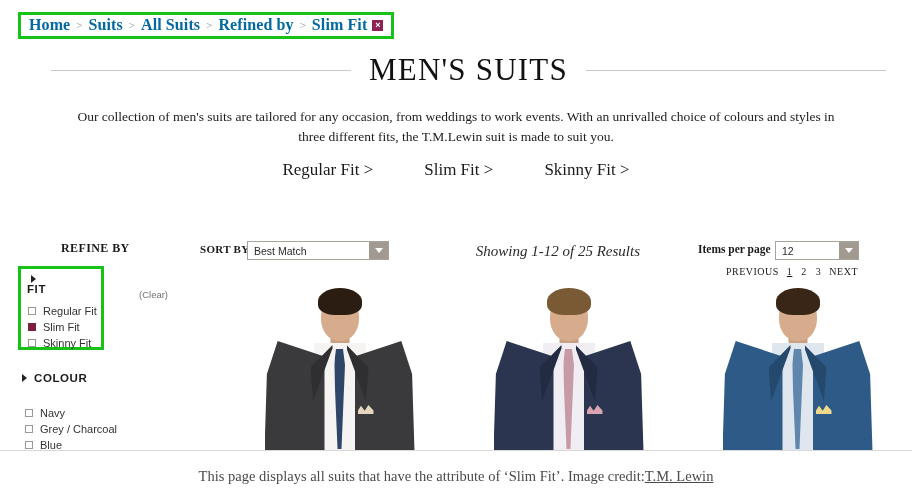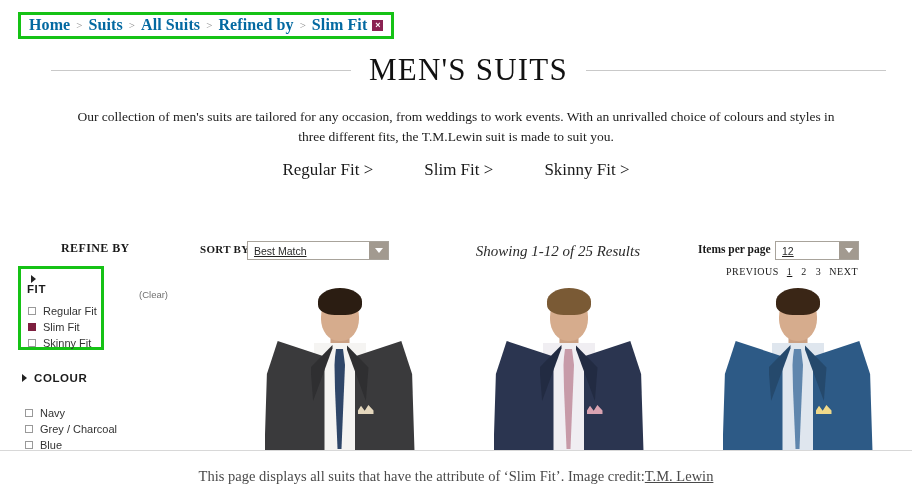--- a/index.html
+++ b/index.html
@@ -205,21 +205,20 @@
     color: #1a1a1a;
   }
   .fake-select {
     position: absolute;
     display: flex;
     align-items: stretch;
     border: 1px solid #a8a39b;
     background: #fff;
     height: 19px;
     cursor: pointer;
-    text-decoration: underline;
   }
   .fake-select .val {
     flex: 1;
     font-size: 10.5px;
     color: #2a2a2a;
     padding: 0 6px;
     display: flex;
     align-items: center;
     white-space: nowrap;
     overflow: hidden;

